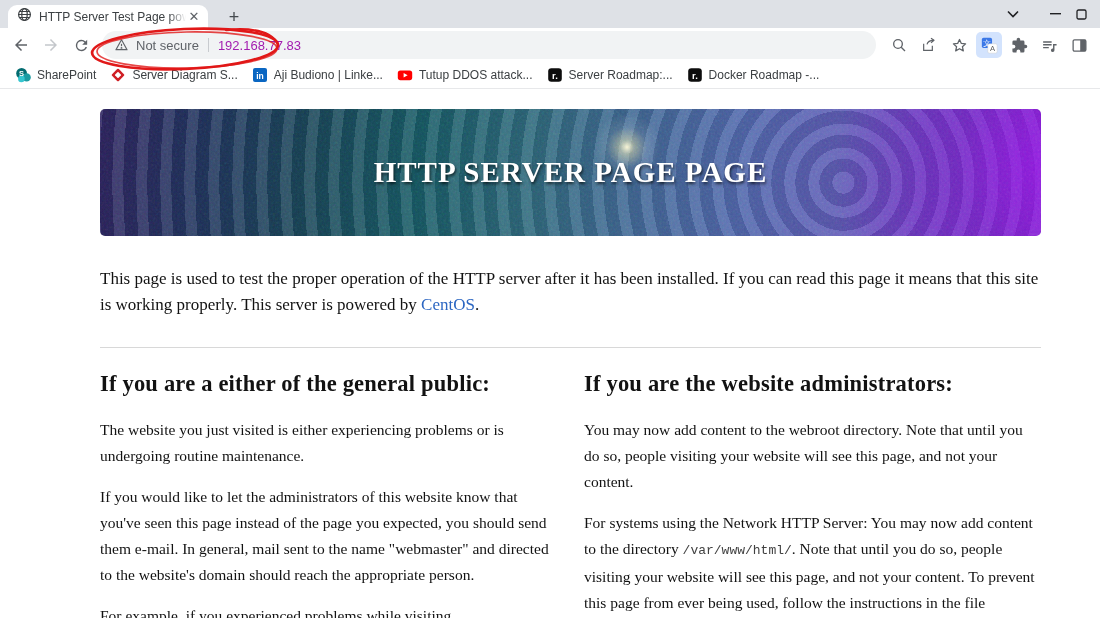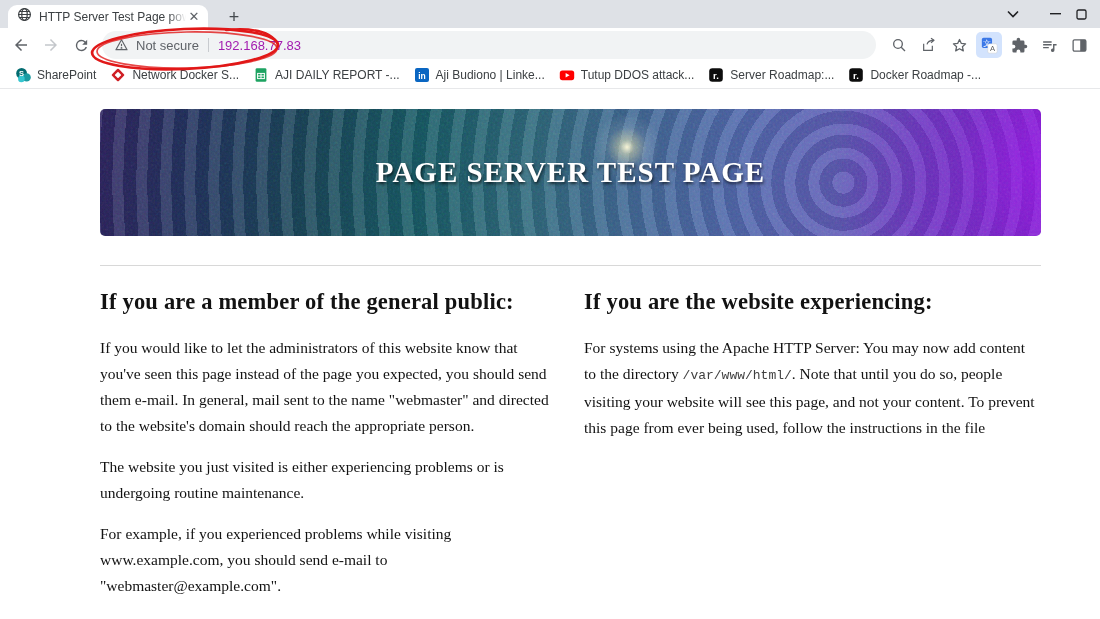--- a/index.html
+++ b/index.html
@@ -199,32 +199,21 @@
       </div>
       <div class="bm">
         <span class="bm-ico">
           <svg width="16" height="16" viewBox="0 0 16 16">
             <g transform="rotate(45 8 8)">
               <rect x="3.2" y="3.2" width="9.6" height="9.6" rx="1.2" fill="#cf1f25"></rect>
               <rect x="5.6" y="5.6" width="4.8" height="4.8" rx="0.8" fill="#fff"></rect>
             </g>
           </svg>
         </span>
-        <span class="bm-label">Network Docker S...</span>
-      </div>
-      <div class="bm">
-        <span class="bm-ico">
-          <svg width="16" height="16" viewBox="0 0 16 16">
-            <rect x="2.6" y="1.2" width="10.8" height="13.6" rx="1.4" fill="#1ea362"></rect>
-            <rect x="4.6" y="6.4" width="6.8" height="5.2" fill="none" stroke="#fff" stroke-width="1"></rect>
-            <line x1="8" y1="6.4" x2="8" y2="11.6" stroke="#fff" stroke-width="1"></line>
-            <line x1="4.6" y1="9" x2="11.4" y2="9" stroke="#fff" stroke-width="1"></line>
-          </svg>
-        </span>
-        <span class="bm-label">AJI DAILY REPORT -...</span>
+        <span class="bm-label">Server Diagram S...</span>
       </div>
       <div class="bm">
         <span class="bm-ico">
           <svg width="16" height="16" viewBox="0 0 16 16">
             <rect x="1" y="1" width="14" height="14" rx="2" fill="#0a66c2"></rect>
             <text x="8" y="11.6" text-anchor="middle" font-size="8.5" font-weight="bold" fill="#fff" font-family="sans-serif">in</text>
           </svg>
         </span>
         <span class="bm-label">Aji Budiono | Linke...</span>
       </div>
@@ -266,35 +255,37 @@
   <div class="page">
     <div class="page-inner">
 
       <div class="banner">
         <svg class="noise">
           <filter id="nz">
               <feTurbulence type="fractalNoise" baseFrequency="0.45" numOctaves="3" seed="7"></feTurbulence>
             </filter>
           <rect width="100%" height="100%" filter="url(#nz)" opacity="0.5"></rect>
         </svg>
-        <div class="banner-title">PAGE SERVER TEST PAGE</div>
-      </div>
-
+        <div class="banner-title">HTTP SERVER PAGE PAGE</div>
+      </div>
+
+      <p class="intro"><span>This page is used to test the proper operation of the HTTP server after it has been installed. If you can read this page it means that this site is working properly. This server is powered by </span><a href="#">CentOS</a><span>.</span></p>
 
       <hr class="rule">
 
       <div class="cols">
         <div class="col">
-          <h2>If you are a member of the general public:</h2>
+          <h2>If you are a either of the general public:</h2>
+          <p>The website you just visited is either experiencing problems or is undergoing routine maintenance.</p>
           <p>If you would like to let the administrators of this website know that you've seen this page instead of the page you expected, you should send them e-mail. In general, mail sent to the name "webmaster" and directed to the website's domain should reach the appropriate person.</p>
-          <p>The website you just visited is either experiencing problems or is undergoing routine maintenance.</p>
           <p>For example, if you experienced problems while visiting www.example.com, you should send e-mail to "webmaster@example.com".</p>
         </div>
         <div class="col">
-          <h2>If you are the website experiencing:</h2>
-          <p><span>For systems using the Apache HTTP Server: You may now add content to the directory </span><code>/var/www/html/</code><span>. Note that until you do so, people visiting your website will see this page, and not your content. To prevent this page from ever being used, follow the instructions in the file </span></p>
+          <h2>If you are the website administrators:</h2>
+          <p>You may now add content to the webroot directory. Note that until you do so, people visiting your website will see this page, and not your content.</p>
+          <p><span>For systems using the Network HTTP Server: You may now add content to the directory </span><code>/var/www/html/</code><span>. Note that until you do so, people visiting your website will see this page, and not your content. To prevent this page from ever being used, follow the instructions in the file </span></p>
 
         </div>
       </div>
 
     </div>
   </div>
 </div>
 
 </body></html>

